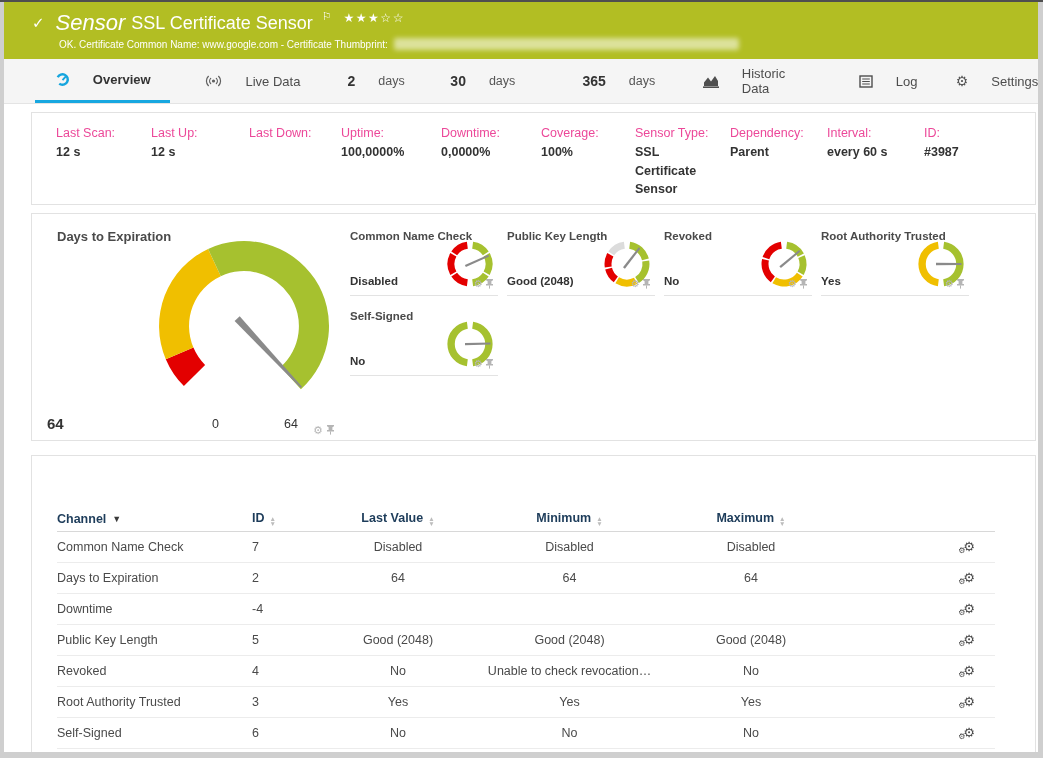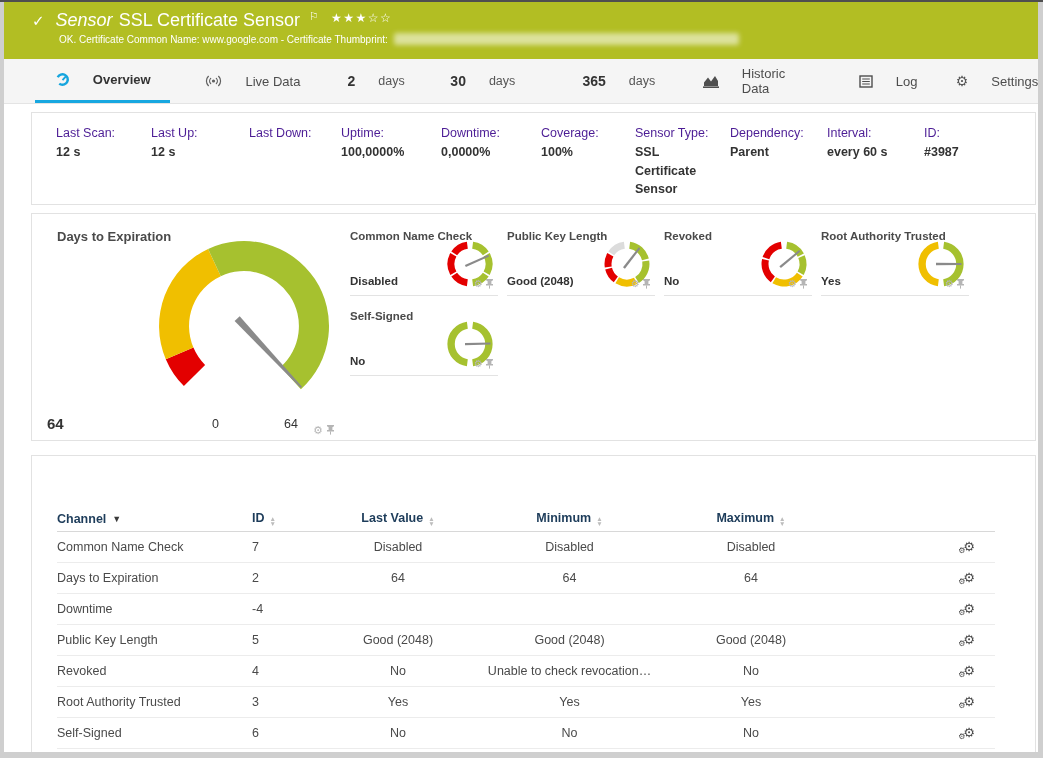--- a/index.html
+++ b/index.html
@@ -5,21 +5,21 @@
   html,body{margin:0;padding:0;background:#e9e9e9;}
   *{box-sizing:border-box;}
   .page{position:relative;width:1043px;height:758px;background:#cfcfcf;overflow:hidden;
         border-top:2px solid #4f4f4f;font-family:"Liberation Sans","DejaVu Sans",sans-serif;}
   .frame{position:absolute;left:4px;right:5px;top:0;bottom:6px;background:#fff;overflow:hidden;}
 
   
   .hdr{height:57px;background:#b2be23;color:#fff;}
   .hdr-line1{padding:8px 0 0 28px;display:flex;align-items:center;}
   .check{font-size:15px;font-weight:bold;}
-  .kind{font-style:italic;font-size:18px;margin-left:11px;}
+  .kind{font-style:italic;font-size:22px;margin-left:11px;}
   .title{font-size:18px;margin-left:6px;}
   .flag{font-size:11px;margin-left:9px;align-self:flex-start;margin-top:0;}
   .stars{font-size:12px;margin-left:12px;letter-spacing:1.5px;align-self:flex-start;margin-top:1px;}
   .hdr-line2{margin:2px 0 0 55px;font-size:10px;display:flex;align-items:center;}
   .redacted{display:inline-block;width:345px;height:12px;margin-left:6px;
             background:rgba(255,255,255,.55);filter:blur(2.5px);border-radius:2px;}
 
   
   .tabbar{height:45px;background:#f5f5f5;border-bottom:1px solid #e4e4e4;
           display:flex;align-items:stretch;padding-left:31px;}
@@ -41,21 +41,21 @@
 
   
   .panel{position:relative;margin-left:27px;width:1005px;background:#fff;border:1px solid #e2e2e2;}
   .panel-info{margin-top:8px;height:93px;padding:11px 0 0 24px;display:flex;}
   .info-item{font-size:12.5px;line-height:1.5;padding-right:14px;}
   .info-item:nth-child(1){width:95px;}  .info-item:nth-child(2){width:98px;}
   .info-item:nth-child(3){width:92px;}  .info-item:nth-child(4){width:100px;}
   .info-item:nth-child(5){width:100px;} .info-item:nth-child(6){width:94px;}
   .info-item:nth-child(7){width:95px;}  .info-item:nth-child(8){width:97px;}
   .info-item:nth-child(9){width:97px;}
-  .info-label{color:#4c1d95;}
+  .info-label{color:#ec4899;}
   .info-value{font-weight:bold;color:#333;}
 
   
   .panel-gauges{margin-top:8px;height:228px;}
   .pg-title{position:absolute;left:25px;top:15px;font-size:13px;font-weight:bold;color:#4a4a4a;}
   #main-gauge{position:absolute;left:112px;top:16px;}
   .pg-value{position:absolute;left:15px;top:201px;font-size:15px;font-weight:bold;color:#333;}
   .pg-min{position:absolute;left:180px;top:203px;font-size:12.5px;color:#333;}
   .pg-max{position:absolute;left:252px;top:203px;font-size:12.5px;color:#333;}
   .pg-icons{position:absolute;left:281px;top:207px;display:flex;gap:3px;align-items:center;}

